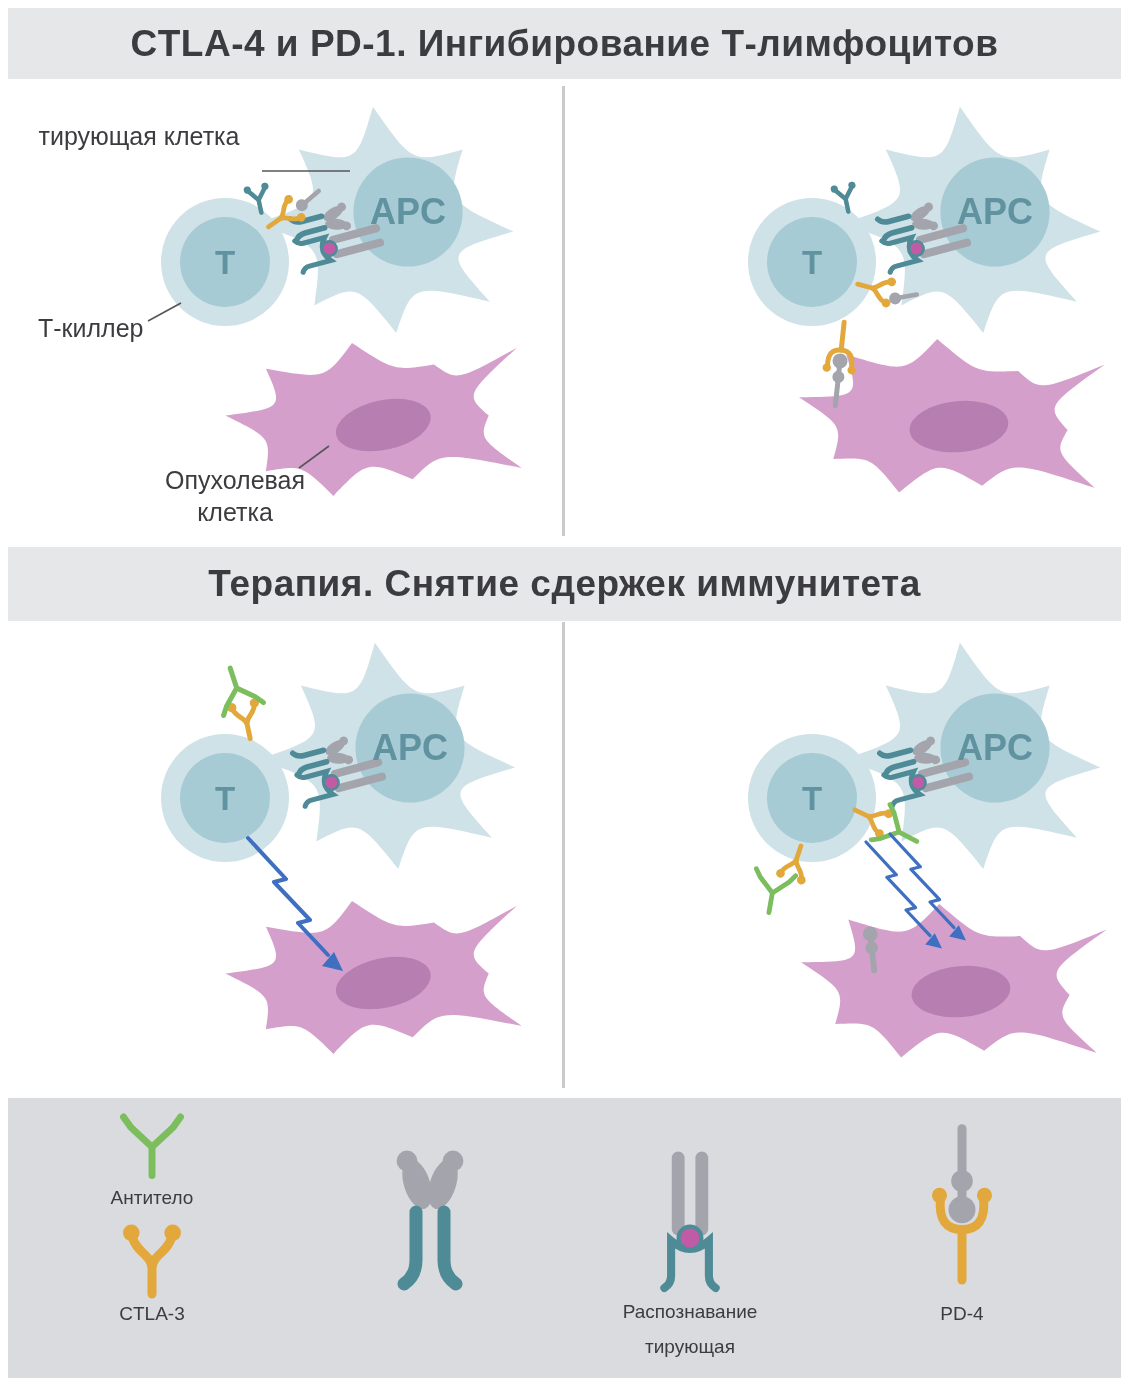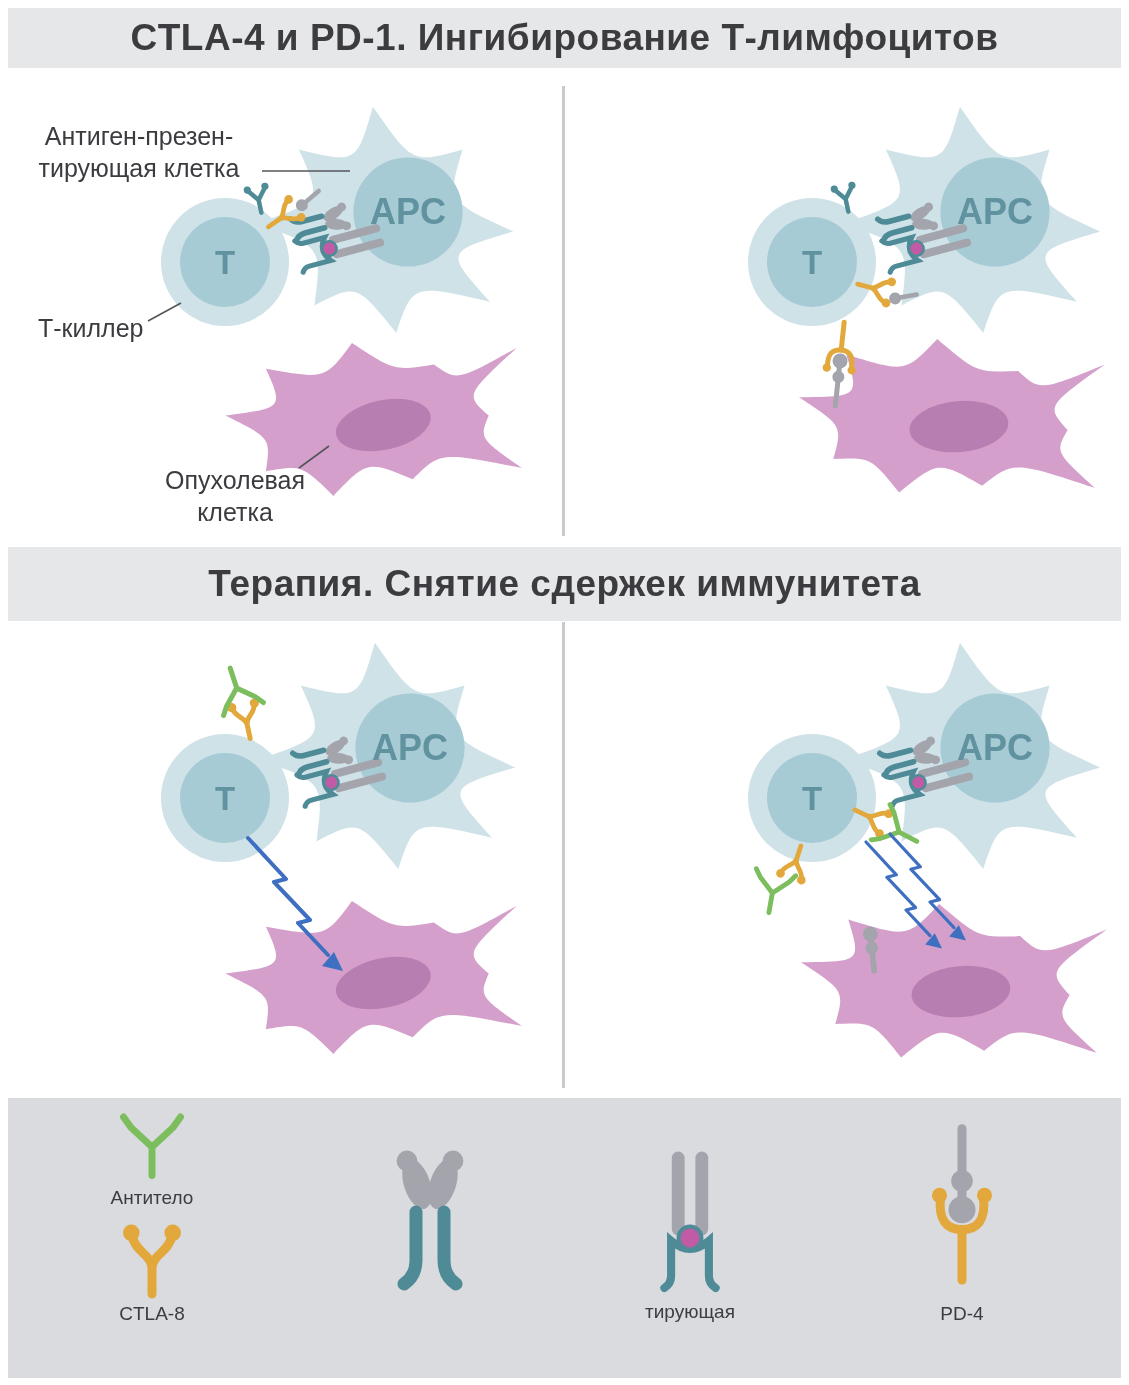--- a/index.html
+++ b/index.html
@@ -6,21 +6,21 @@
   body{
     width:1129px;height:1385px;position:relative;background:#ffffff;
     font-family:"Liberation Sans",sans-serif;overflow:hidden;
   }
   .header{
     position:absolute;left:8px;width:1113px;
     display:flex;align-items:center;justify-content:center;
     background:var(--header_bg,#e6e7e8);color:var(--text_dark,#3c3c40);
     font-weight:700;font-size:37px;letter-spacing:.5px;
   }
-  #hdr1{top:8px;height:60px;}
+  #hdr1{top:8px;height:71px;}
   #hdr2{top:547px;height:74px;}
   .divider{position:absolute;left:562px;width:3px;background:var(--divider,#c9cacc);}
   #div1{top:86px;height:450px;}
   #div2{top:622px;height:466px;}
   .legend-bg{
     position:absolute;left:8px;top:1098px;width:1113px;height:280px;
     background:var(--legend_bg,#d9dbdf);
   }
   svg.art{position:absolute;left:0;top:0;}
   svg text{font-family:"Liberation Sans",sans-serif;}
@@ -168,37 +168,37 @@
   <text class="cname t-txt" x="812" y="810">T</text>
 
   <use href="#g-antibody" transform="translate(152,1150) scale(1.5)"></use>
   <use href="#g-ctla4" transform="translate(152,1258) scale(1.8)"></use>
   <use href="#g-activation" transform="translate(430,1218) scale(2.0)"></use>
   <use href="#g-recognition" transform="translate(690,1238) scale(1.35)"></use>
   <use href="#g-pd1" transform="translate(962,1226) scale(1.8)"></use>
 </svg>
 
 <div class="plabel" id="lbl-apc">
-  <span>Антиген-презен-</span>
   <span>тирующая клетка</span>
 </div>
 <div class="plabel" id="lbl-tkiller">
   <span>Т-киллер</span>
 </div>
 <div class="plabel" id="lbl-tumor">
   <span>Опухолевая</span>
   <span>клетка</span>
 </div>
 
 <div class="llabel" id="lbl-antibody">
   <span>Антитело</span>
 </div>
 <div class="llabel" id="lbl-ctla4">
-  <span>CTLA-8</span>
+  <span>CTLA-3</span>
 </div>
 <div class="llabel" id="lbl-activation">
 </div>
 <div class="llabel" id="lbl-recognition">
+  <span>Распознавание</span>
   <span>тирующая</span>
 </div>
 <div class="llabel" id="lbl-pd1">
   <span>PD-4</span>
 </div>
 
 </body></html>

